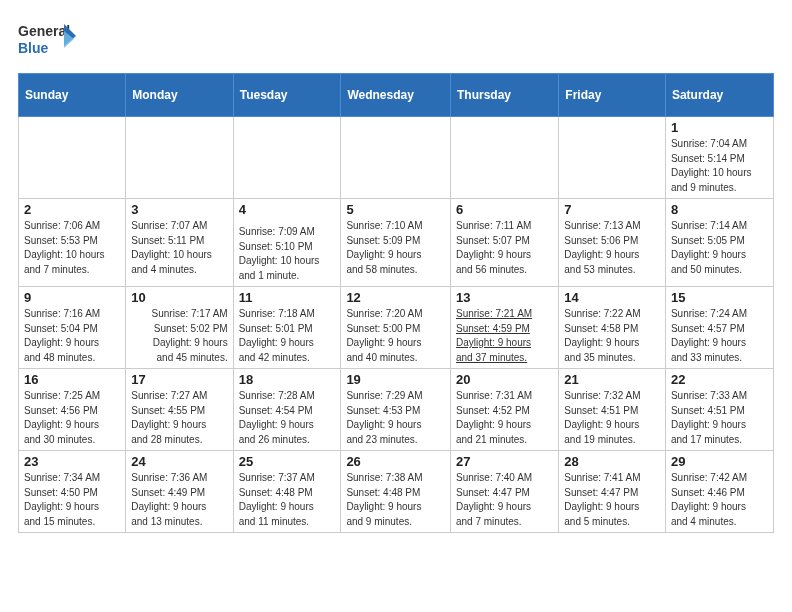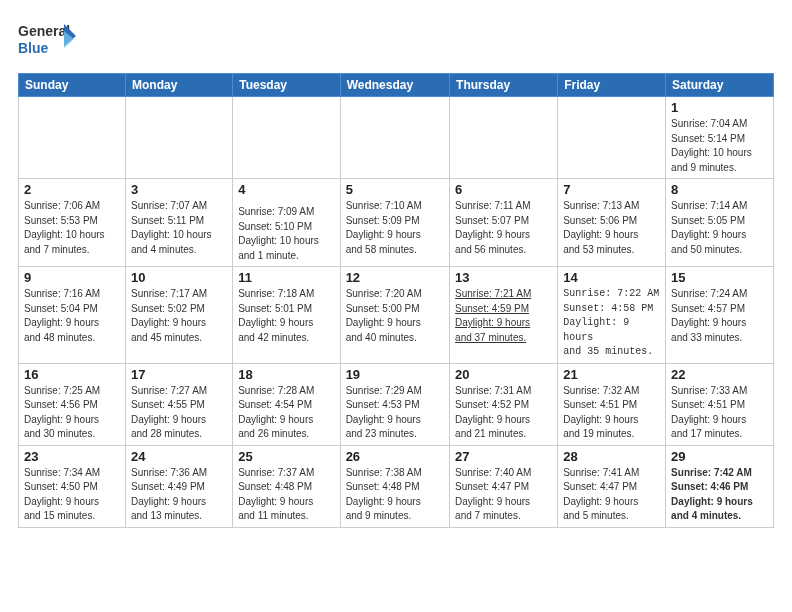--- a/index.html
+++ b/index.html
@@ -44,21 +44,21 @@
       width: 100%;
       border-collapse: collapse;
       border: 1px solid #ccc;
     }
     .calendar th {
       background-color: #2a6db5;
       color: #fff;
       font-size: 12px;
       font-weight: bold;
       text-align: left;
-      padding: 4px 6px;
+      padding: 14px 6px;
       border: 1px solid #4a8dd5;
     }
     .calendar td {
       vertical-align: top;
       border: 1px solid #ccc;
       padding: 3px 5px;
       width: 113px;
       min-height: 80px;
       background: #fff;
     }
@@ -184,21 +184,21 @@
         <tr class="week-row">
           <td>
             <div class="day-number">9</div>
             <div class="day-info" style="white-space: pre-line;">Sunrise: 7:16 AM
 Sunset: 5:04 PM
 Daylight: 9 hours
 and 48 minutes.</div>
           </td>
           <td>
             <div class="day-number">10</div>
-            <div class="day-info" style="white-space: pre-line;">Sunrise: 7:17 AM
+            <div class="day-info" style="white-space: pre-line; text-align: right;">Sunrise: 7:17 AM
 Sunset: 5:02 PM
 Daylight: 9 hours
 and 45 minutes.</div>
           </td>
           <td>
             <div class="day-number">11</div>
             <div class="day-info" style="white-space: pre-line;">Sunrise: 7:18 AM
 Sunset: 5:01 PM
 Daylight: 9 hours
 and 42 minutes.</div>
@@ -212,21 +212,21 @@
           </td>
           <td>
             <div class="day-number">13</div>
             <div class="day-info" style="white-space: pre-line; text-decoration: underline;">Sunrise: 7:21 AM
 Sunset: 4:59 PM
 Daylight: 9 hours
 and 37 minutes.</div>
           </td>
           <td>
             <div class="day-number">14</div>
-            <div class="day-info" style="white-space: pre-line; font-family: Liberation Mono, monospace;">Sunrise: 7:22 AM
+            <div class="day-info" style="white-space: pre-line;">Sunrise: 7:22 AM
 Sunset: 4:58 PM
 Daylight: 9 hours
 and 35 minutes.</div>
           </td>
           <td>
             <div class="day-number">15</div>
             <div class="day-info" style="white-space: pre-line;">Sunrise: 7:24 AM
 Sunset: 4:57 PM
 Daylight: 9 hours
 and 33 minutes.</div>
@@ -321,21 +321,21 @@
           </td>
           <td>
             <div class="day-number">28</div>
             <div class="day-info" style="white-space: pre-line;">Sunrise: 7:41 AM
 Sunset: 4:47 PM
 Daylight: 9 hours
 and 5 minutes.</div>
           </td>
           <td>
             <div class="day-number">29</div>
-            <div class="day-info" style="white-space: pre-line; font-weight: bold;">Sunrise: 7:42 AM
+            <div class="day-info" style="white-space: pre-line;">Sunrise: 7:42 AM
 Sunset: 4:46 PM
 Daylight: 9 hours
 and 4 minutes.</div>
           </td>
         </tr>
       </tbody>
   </table>
 </div>
 
 </body></html>

